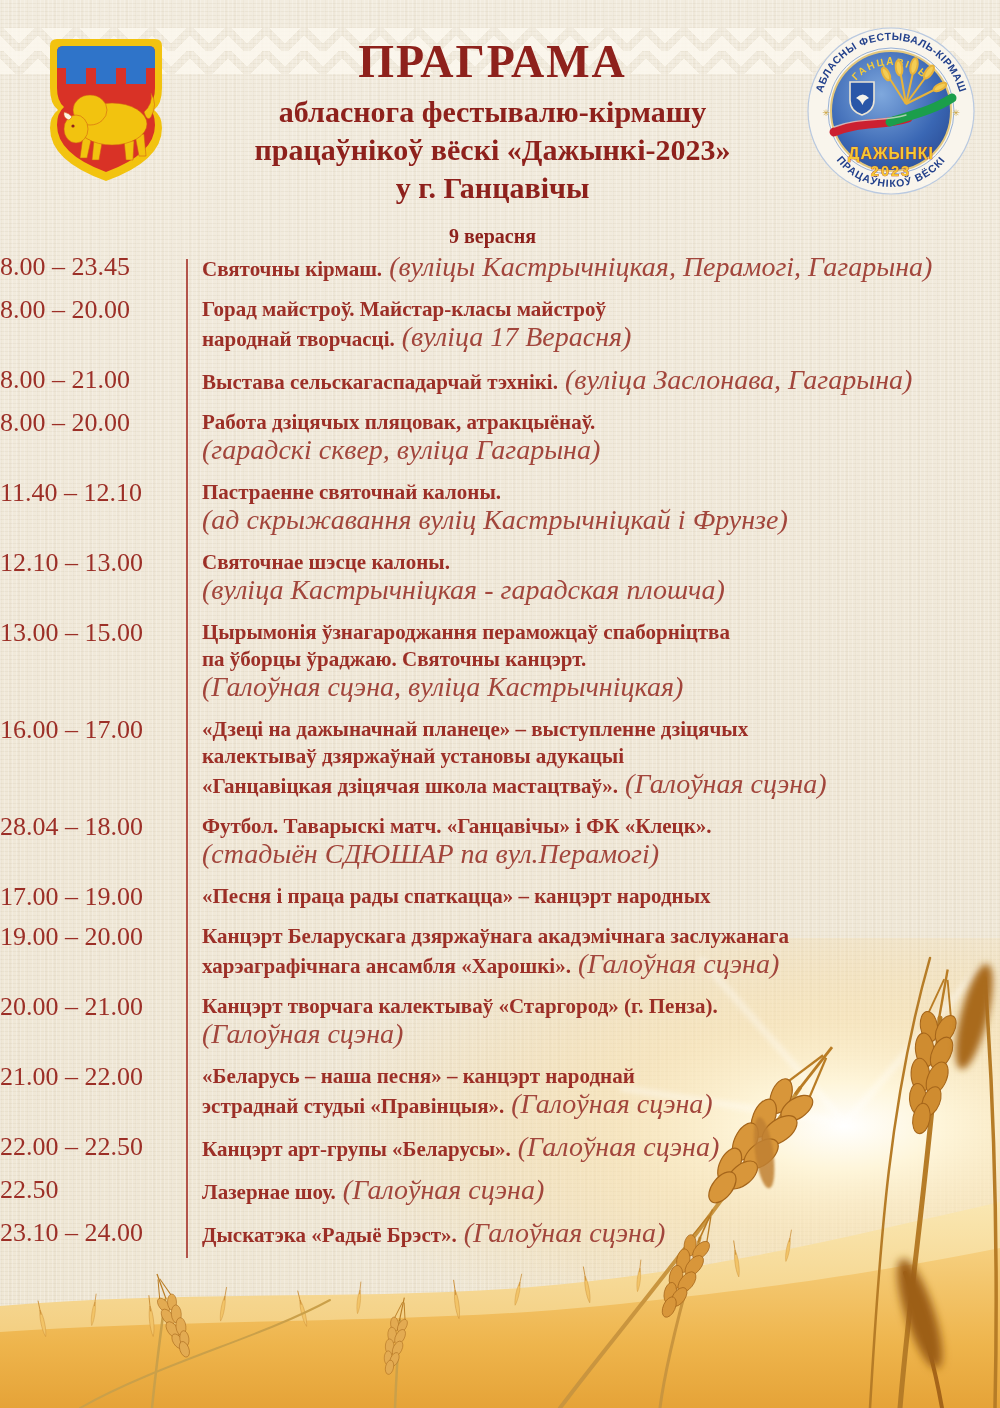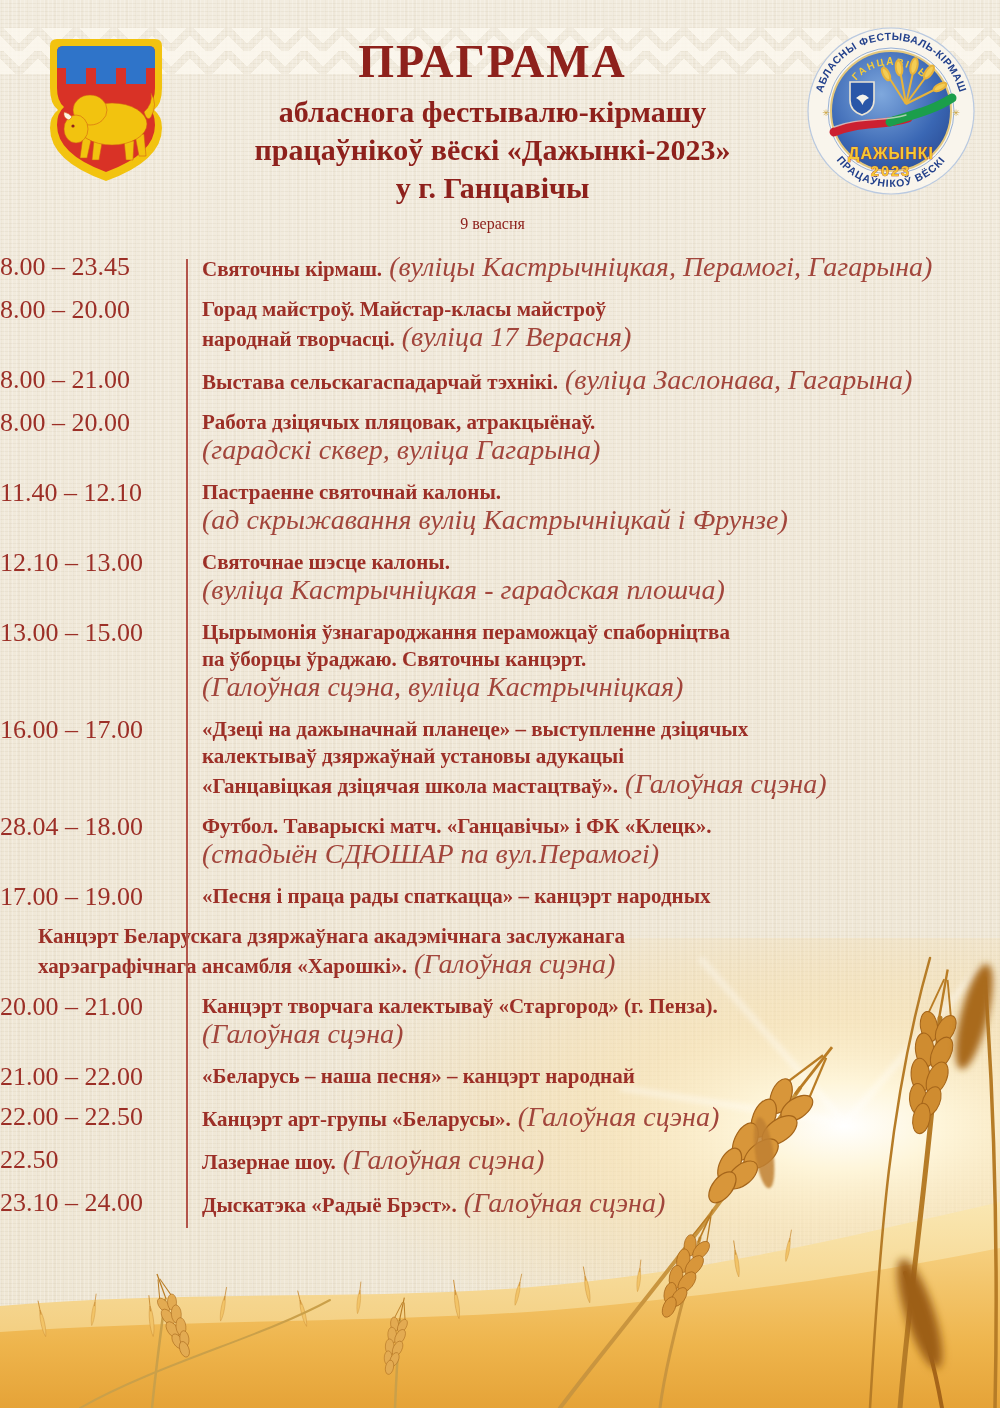--- a/index.html
+++ b/index.html
@@ -18,21 +18,21 @@
       linear-gradient(45deg,rgba(253,249,240,.95) 25%,transparent 25%),
       linear-gradient(315deg,rgba(253,249,240,.95) 25%,transparent 25%);
     background-position:19px 0,19px 0,0 0,0 0;
     background-size:38px 23px;background-repeat:repeat;}
   .coat{position:absolute;left:36px;top:30px;width:140px;height:158px;}
   .logo{position:absolute;left:806px;top:26px;width:170px;height:170px;}
   .titles{position:absolute;left:185px;top:38px;width:615px;text-align:center;color:#8e211c;}
   .titles h1{margin:0;font-size:46px;line-height:48px;font-weight:700;letter-spacing:2px;}
   .titles .sub{font-size:30px;line-height:38px;font-weight:700;}
   .titles .sub:first-of-type{margin-top:7px;}
-  .titles .date{font-size:16px;line-height:26px;font-weight:400;margin-top:4px;}
+  .titles .date{font-size:20px;line-height:26px;font-weight:700;margin-top:16px;}
   .schedule{position:absolute;top:253px;left:0;width:1000px;}
   .vline{position:absolute;left:186px;top:6px;bottom:4px;width:2px;background:#b3544a;}
   .row{display:flex;margin-bottom:13px;}
   .time{flex:0 0 164px;text-align:left;font-size:26px;line-height:27px;color:#9c2f27;white-space:nowrap;}
   .desc{padding-left:38px;}
   .line{white-space:nowrap;font-size:21px;line-height:27px;}
   .main{font-weight:700;color:#9c2f27;margin-top:9px;}
   .loc{font-style:italic;font-weight:400;font-size:28px;color:#a2463c;}
   .wheat{position:absolute;left:0;top:938px;width:1000px;height:470px;pointer-events:none;}
 </style>
@@ -283,36 +283,38 @@
             <div class="line"><span class="loc">(стадыён СДЮШАР па вул.Перамогі)</span></div>
           </div>
         </div>
         <div class="row">
           <div class="time">17.00 – 19.00</div>
           <div class="desc">
             <div class="line"><span class="main">«Песня і праца рады спаткацца» – канцэрт народных</span></div>
           </div>
         </div>
         <div class="row">
+          <div class="time">19.00 – 20.00</div>
           <div class="desc">
             <div class="line"><span class="main">Канцэрт Беларускага дзяржаўнага акадэмічнага заслужанага</span></div>
             <div class="line"><span class="main">харэаграфічнага ансамбля «Харошкі».</span><span class="loc"> (Галоўная сцэна)</span></div>
           </div>
         </div>
         <div class="row">
           <div class="time">20.00 – 21.00</div>
           <div class="desc">
             <div class="line"><span class="main">Канцэрт творчага калектываў «Старгород» (г. Пенза).</span></div>
             <div class="line"><span class="loc">(Галоўная сцэна)</span></div>
           </div>
         </div>
         <div class="row">
           <div class="time">21.00 – 22.00</div>
           <div class="desc">
             <div class="line"><span class="main">«Беларусь – наша песня» – канцэрт народнай</span></div>
+            <div class="line"><span class="main">эстраднай студыі «Правінцыя».</span><span class="loc"> (Галоўная сцэна)</span></div>
           </div>
         </div>
         <div class="row">
           <div class="time">22.00 – 22.50</div>
           <div class="desc">
             <div class="line"><span class="main">Канцэрт арт-групы «Беларусы».</span><span class="loc"> (Галоўная сцэна)</span></div>
           </div>
         </div>
         <div class="row">
           <div class="time">22.50</div>

